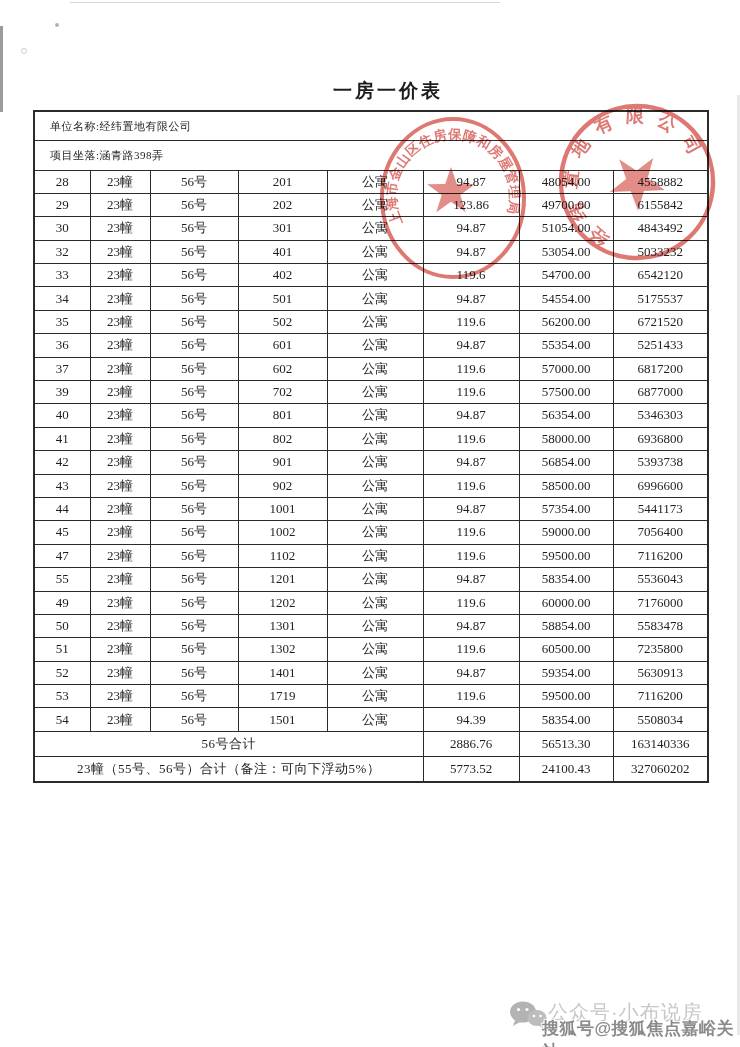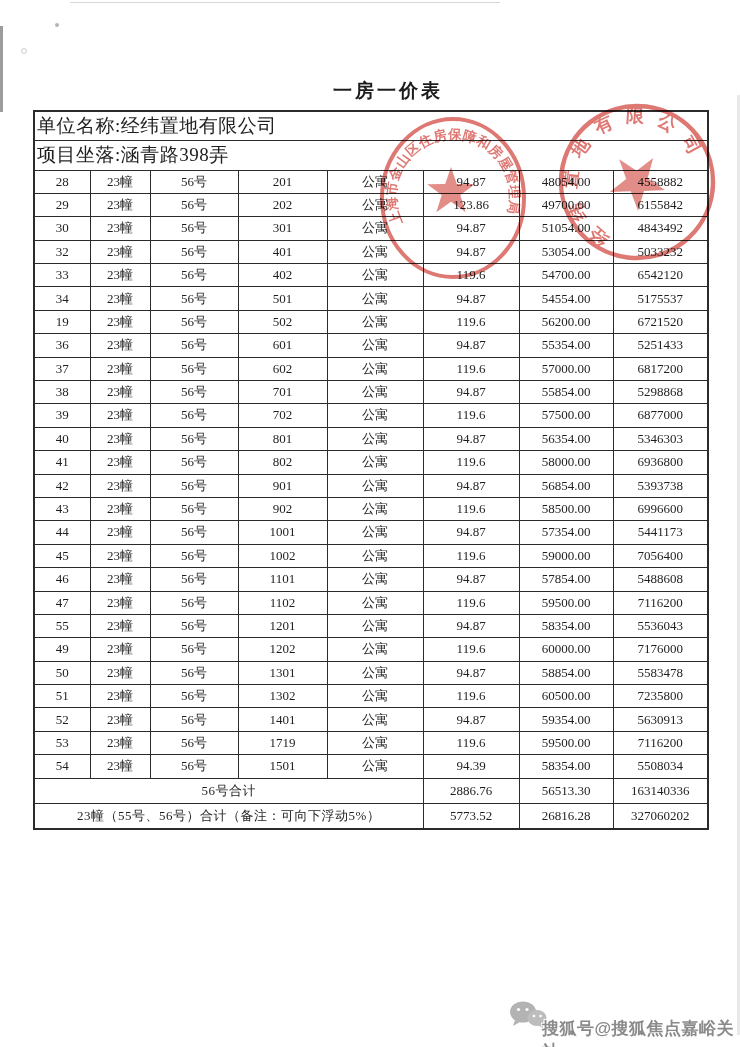--- a/index.html
+++ b/index.html
@@ -18,21 +18,21 @@
   .doc-title { position:absolute; top:78px; left:0; width:100%; text-align:center;
                font-size:19px; font-weight:bold; color:#1c1c1c; letter-spacing:3px;
                transform:translateX(18px); }
 
   .sheet { position:absolute; left:33px; top:110px; }
   table.price { border-collapse:collapse; table-layout:fixed; width:674px; }
   table.price td { border:1px solid #2b2b2b; text-align:center; vertical-align:middle;
                    font-size:13px; color:#1e1e1e; padding:0; line-height:1.1;
                    overflow:hidden; white-space:nowrap; }
   table.price { border:2px solid #2b2b2b; }
-  tbody.info td { height:29.5px; text-align:left; padding-left:2px; font-size:19px; letter-spacing:.5px; }
+  tbody.info td { height:29.5px; text-align:left; padding-left:15px; font-size:11px; letter-spacing:.5px; }
   tbody.rows td { height:23.4px; }
   tbody.totals td { height:25.5px;font-family:Liberation Serif, serif; }
   tbody.totals td.lbl { letter-spacing:.5px; }
 
   
   .stamp { position:absolute; pointer-events:none; mix-blend-mode:multiply; opacity:.88; }
   .stamp text { font-family:"Liberation Serif","DejaVu Serif",serif; font-weight:bold; }
 
   
   .wm { position:absolute; pointer-events:none; }
@@ -131,21 +131,21 @@
       <td>34</td>
       <td>23幢</td>
       <td>56号</td>
       <td>501</td>
       <td>公寓</td>
       <td>94.87</td>
       <td>54554.00</td>
       <td>5175537</td>
     </tr>
           <tr>
-      <td>19</td>
+      <td>35</td>
       <td>23幢</td>
       <td>56号</td>
       <td>502</td>
       <td>公寓</td>
       <td>119.6</td>
       <td>56200.00</td>
       <td>6721520</td>
     </tr>
           <tr>
       <td>36</td>
@@ -161,30 +161,20 @@
       <td>37</td>
       <td>23幢</td>
       <td>56号</td>
       <td>602</td>
       <td>公寓</td>
       <td>119.6</td>
       <td>57000.00</td>
       <td>6817200</td>
     </tr>
           <tr>
-      <td>38</td>
-      <td>23幢</td>
-      <td>56号</td>
-      <td>701</td>
-      <td>公寓</td>
-      <td>94.87</td>
-      <td>55854.00</td>
-      <td>5298868</td>
-    </tr>
-          <tr>
       <td>39</td>
       <td>23幢</td>
       <td>56号</td>
       <td>702</td>
       <td>公寓</td>
       <td>119.6</td>
       <td>57500.00</td>
       <td>6877000</td>
     </tr>
           <tr>
@@ -239,30 +229,20 @@
     </tr>
           <tr>
       <td>45</td>
       <td>23幢</td>
       <td>56号</td>
       <td>1002</td>
       <td>公寓</td>
       <td>119.6</td>
       <td>59000.00</td>
       <td>7056400</td>
-    </tr>
-          <tr>
-      <td>46</td>
-      <td>23幢</td>
-      <td>56号</td>
-      <td>1101</td>
-      <td>公寓</td>
-      <td>94.87</td>
-      <td>57854.00</td>
-      <td>5488608</td>
     </tr>
           <tr>
       <td>47</td>
       <td>23幢</td>
       <td>56号</td>
       <td>1102</td>
       <td>公寓</td>
       <td>119.6</td>
       <td>59500.00</td>
       <td>7116200</td>
@@ -341,21 +321,21 @@
       <tbody class="totals">
         <tr>
           <td class="lbl" colspan="5">56号合计</td>
           <td>2886.76</td>
           <td>56513.30</td>
           <td>163140336</td>
         </tr>
         <tr>
           <td class="lbl" colspan="5">23幢（55号、56号）合计（备注：可向下浮动5%）</td>
           <td>5773.52</td>
-          <td>26816.28</td>
+          <td>24100.43</td>
           <td>327060202</td>
         </tr>
       </tbody>
     </table>
   </div>
 
   <svg class="stamp" style="left:375px; top:112px;" width="160" height="170" viewBox="0 0 160 170">
     <defs>
       <path id="arcL" d="M 28.6,112.5 A 57,57 0 0 1 78,27 A 57,57 0 0 1 127.4,112.5" fill="none"></path>
     </defs>
@@ -382,15 +362,16 @@
   <svg class="wm wm-icon" width="38" height="30" viewBox="0 0 38 30">
     <ellipse cx="14" cy="12" rx="13" ry="10.5" fill="#b3b3b3"></ellipse>
     <path d="M6 20 L4 26 L11 22 Z" fill="#b3b3b3"></path>
     <circle cx="9.5" cy="9.5" r="1.6" fill="#fff"></circle>
     <circle cx="18" cy="9.5" r="1.6" fill="#fff"></circle>
     <ellipse cx="28" cy="18" rx="9.5" ry="8" fill="#bdbdbd"></ellipse>
     <path d="M33 24 L35 29 L29 25 Z" fill="#bdbdbd"></path>
     <circle cx="25" cy="16" r="1.3" fill="#fff"></circle>
     <circle cx="31.5" cy="16" r="1.3" fill="#fff"></circle>
   </svg>
+  <div class="wm wm-wechat">公众号·小布说房</div>
   <div class="wm wm-sohu">搜狐号@搜狐焦点嘉峪关站</div>
 
 </div>
 
 </body></html>

